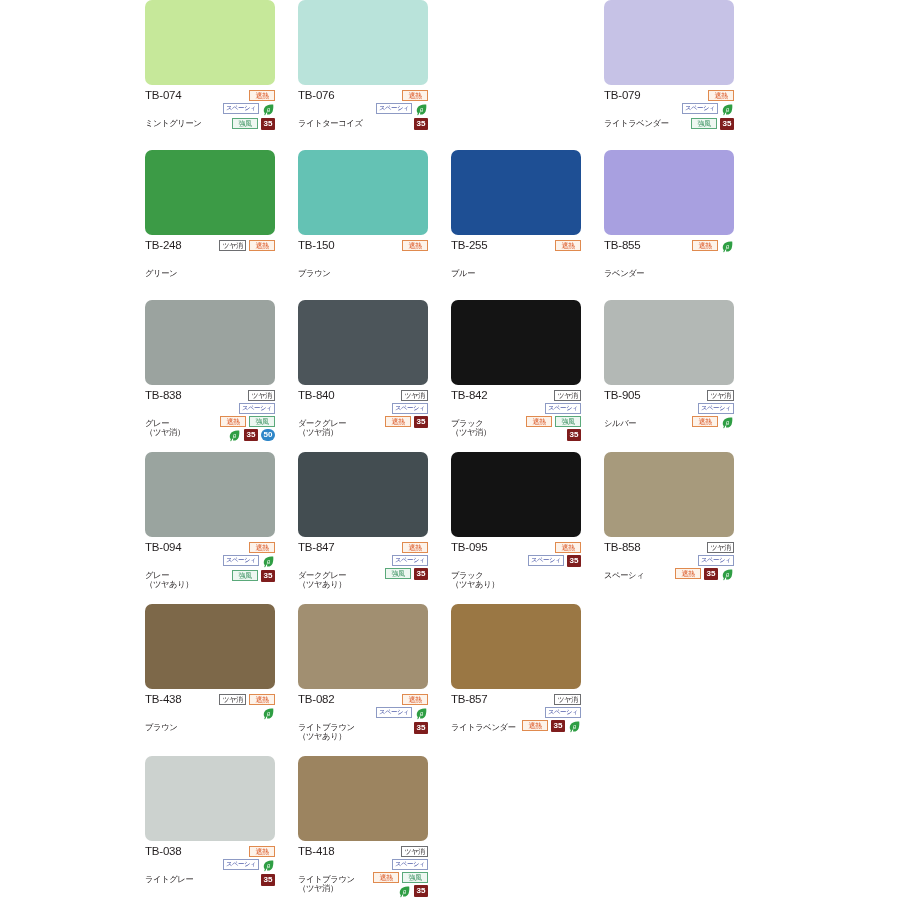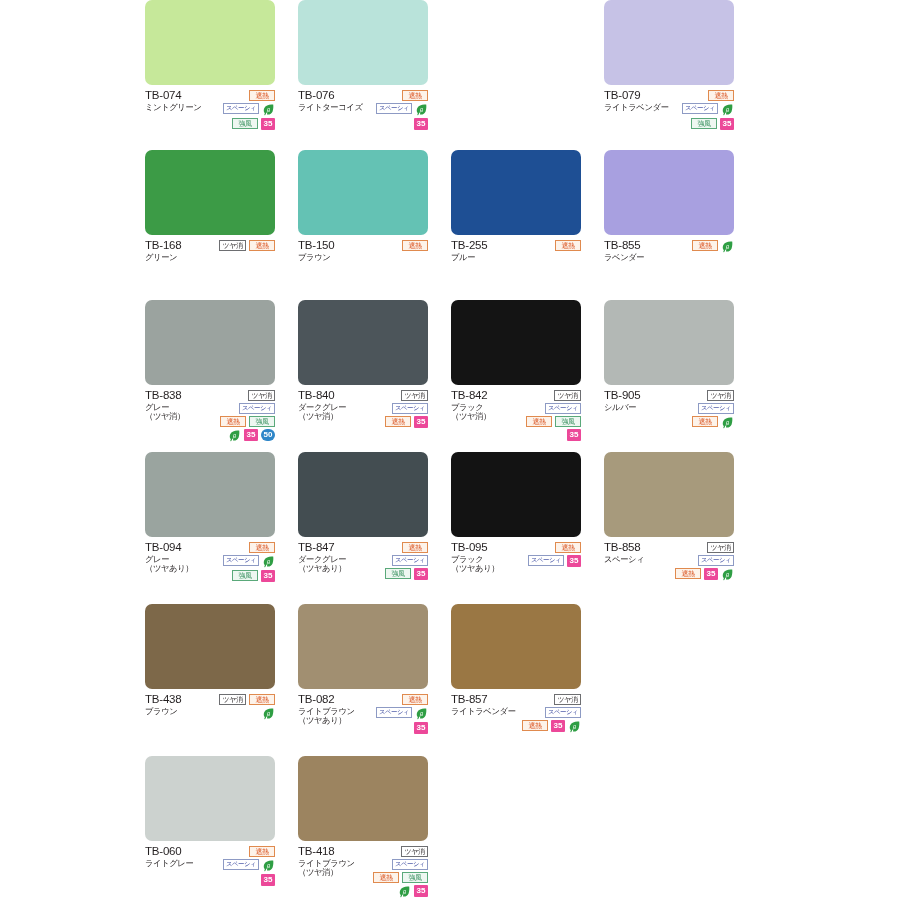--- a/index.html
+++ b/index.html
@@ -64,21 +64,21 @@
     letter-spacing: -0.2px;
     color: #231f20;
     white-space: nowrap;
   }
 
   .jp-name {
     font-size: 8.3px;
     color: #231f20;
     letter-spacing: -0.4px;
     white-space: nowrap;
-    margin-top: 1px;
+    margin-top: 17px;
   }
   .jp-name2 {
     font-size: 8.3px;
     color: #231f20;
     letter-spacing: -0.4px;
     white-space: nowrap;
   }
 
   .badges {
     flex: 1 1 auto;
@@ -140,21 +140,21 @@
   .badge.num {
     color: #ffffff;
     font-size: 8px;
     font-weight: bold;
     letter-spacing: 0;
     min-width: 14px;
     height: 12px;
     border: none;
     border-radius: 1px;
   }
-  .badge.num.n35 { background: #ec4899; }
+  .badge.num.n35 { background: #7f1d1d; }
   .badge.num.n50 { background: #2e86c8; border-radius: 6px; }
 
   .badge.leaf {
     width: 13px;
     min-width: 13px;
     height: 13px;
     padding: 0;
     border: none;
     background: transparent;
   }
@@ -239,21 +239,21 @@
             <span class="badge num n35">35</span>
           </div>
         </div>
       </div>
     </div>
     <div class="grid-row" style="position: absolute; top: 150px; left: 0px;">
       <div class="cell">
         <div class="swatch" style="background: rgb(60, 155, 70);"></div>
         <div class="info">
           <div class="names">
-            <div class="code">TB-168</div>
+            <div class="code">TB-248</div>
             <div class="jp-name">グリーン</div>
           </div>
           <div class="badges">
             <span class="badge tsuyakeshi">ツヤ消</span>
             <span class="badge shanetsu">遮熱</span>
           </div>
         </div>
       </div>
       <div class="cell">
         <div class="swatch" style="background: rgb(100, 194, 180);"></div>
@@ -522,21 +522,21 @@
             </span>
           </div>
         </div>
       </div>
     </div>
     <div class="grid-row" style="position: absolute; top: 756px; left: 0px;">
       <div class="cell">
         <div class="swatch" style="background: rgb(204, 210, 207);"></div>
         <div class="info">
           <div class="names">
-            <div class="code">TB-060</div>
+            <div class="code">TB-038</div>
             <div class="jp-name">ライトグレー</div>
           </div>
           <div class="badges">
             <span class="badge shanetsu">遮熱</span>
             <span class="badge spacy">スペーシィ</span>
             <span class="badge leaf">
               <svg width="13" height="13" viewBox="0 0 13 13">
                 <path d="M11.2 1.6C7.4 1.1 3.6 2.3 2.2 5.2c-1.1 2.3-.2 4.8 1.6 5.8 0 0 .5-2.6 2.3-4.6 0 0-1 2.4-1.1 5 2.3.5 4.7-.7 5.6-3 .8-2.1.9-4.9.6-6.8z" fill="#2f9e44"></path>
                 <path d="M2.9 11.7c.3-1.1.9-2.2 1.7-3.1" stroke="#2f9e44" stroke-width="1.1" fill="none" stroke-linecap="round"></path>
                 <text x="6.5" y="8.2" font-size="5" fill="#ffffff" text-anchor="middle" font-family="Liberation Sans, sans-serif">g</text>

